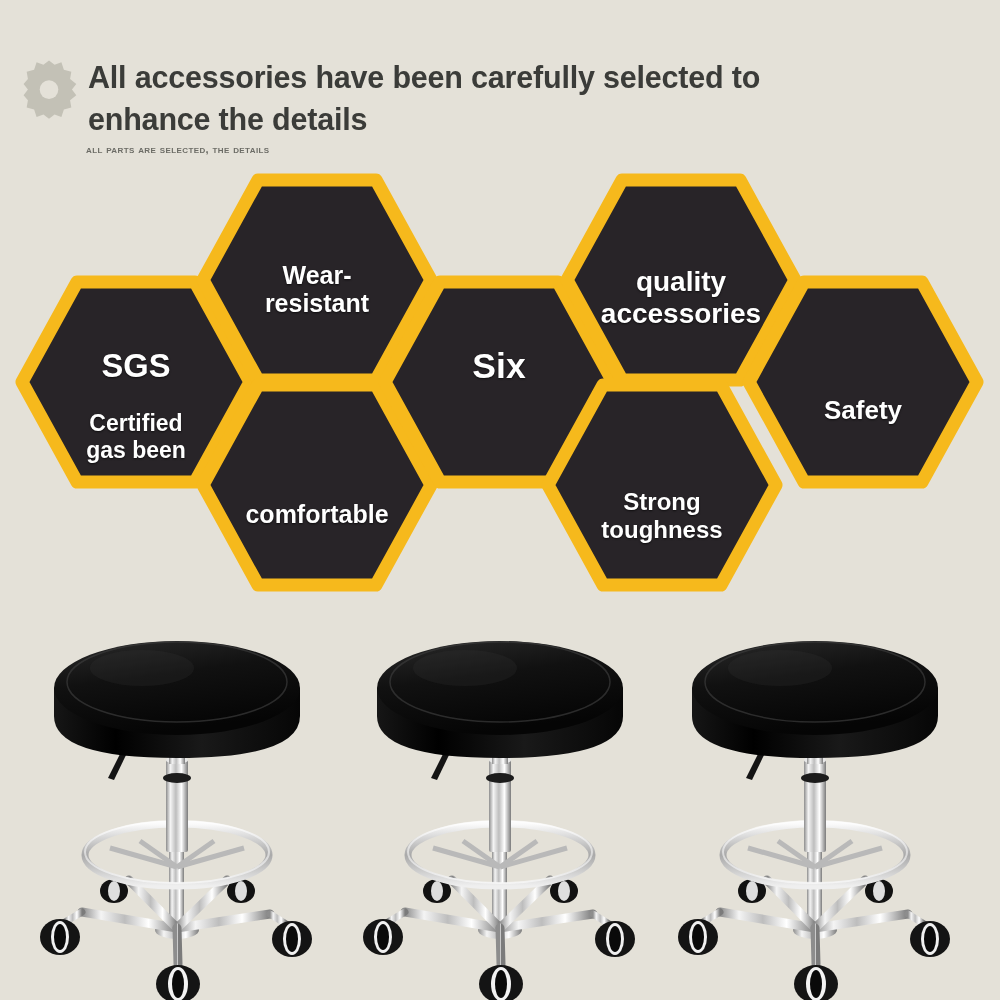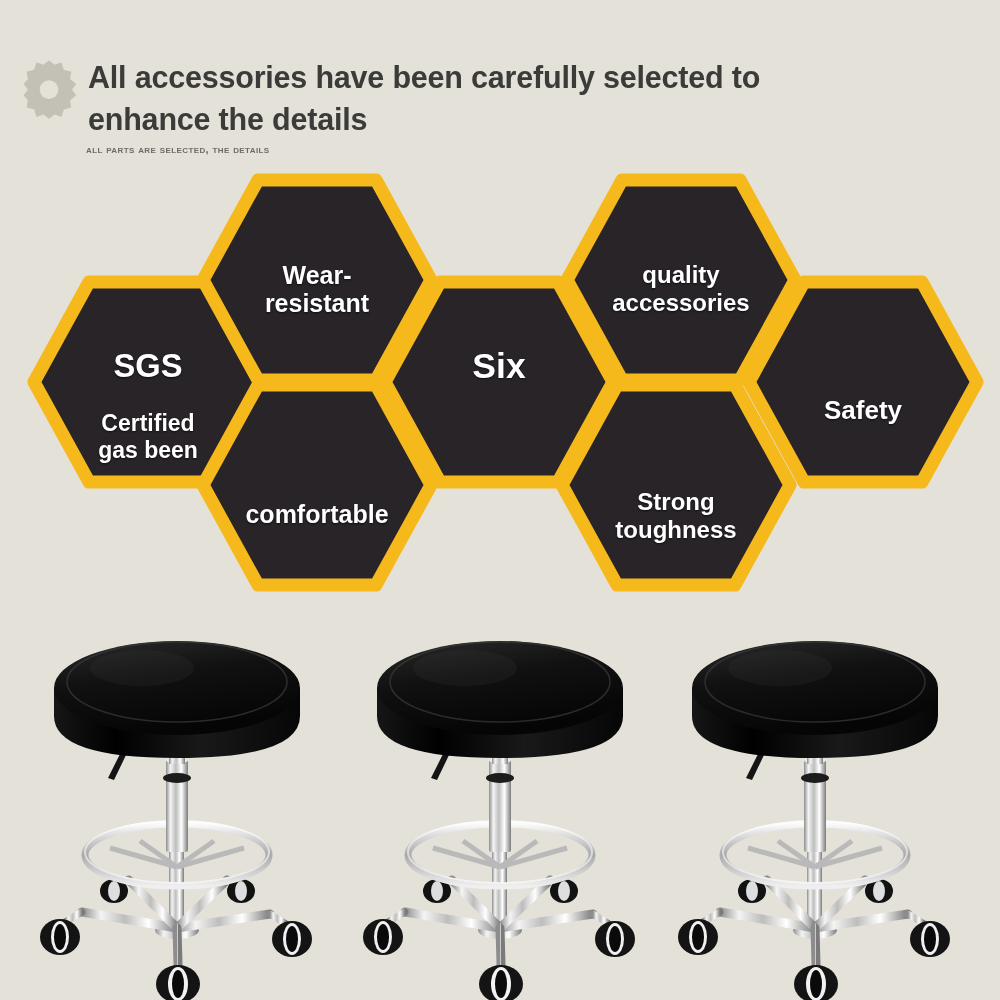--- a/index.html
+++ b/index.html
@@ -126,21 +126,21 @@
     </div>
 
     <div id="headline">All accessories have been carefully selected to
 enhance the details</div>
 
     <div id="subhead">All parts are selected, the details</div>
   </div>
 
   <div id="hex-cluster">
 
-    <div class="hex" style="left:30px; top:110px; width:236px; height:208px;">
+    <div class="hex" style="left:18px; top:110px; width:236px; height:208px;">
       <svg width="236" height="208" viewBox="0 0 236 208">
         <polygon points="59,4 177,4 232,104 177,204 59,204 4,104" fill="#282428" stroke="#f6b91c" stroke-width="13" stroke-linejoin="round"></polygon>
       </svg>
       <div class="hex-label" style="top:44px; font-size:23px;">
         <span class="big">SGS</span>
         <span>Certified
 gas been</span>
       </div>
     </div>
 
@@ -169,27 +169,27 @@
       </svg>
       <div class="hex-label" style="top:40px; font-size:25px;text-align:center;">
         <span class="big">Six</span>
       </div>
     </div>
 
     <div class="hex" style="left:563px; top:8px; width:236px; height:208px;">
       <svg width="236" height="208" viewBox="0 0 236 208">
         <polygon points="59,4 177,4 232,104 177,204 59,204 4,104" fill="#282428" stroke="#f6b91c" stroke-width="13" stroke-linejoin="round"></polygon>
       </svg>
-      <div class="hex-label" style="top:58px; font-size:24px;">
+      <div class="hex-label" style="top:58px; font-size:28px;">
         <span>quality
 accessories</span>
       </div>
     </div>
 
-    <div class="hex" style="left:558px; top:213px; width:236px; height:208px;">
+    <div class="hex" style="left:544px; top:213px; width:236px; height:208px;">
       <svg width="236" height="208" viewBox="0 0 236 208">
         <polygon points="59,4 177,4 232,104 177,204 59,204 4,104" fill="#282428" stroke="#f6b91c" stroke-width="13" stroke-linejoin="round"></polygon>
       </svg>
       <div class="hex-label" style="top:80px; font-size:24px;">
         <span>Strong
 toughness</span>
       </div>
     </div>
 
     <div class="hex" style="left:745px; top:110px; width:236px; height:208px;">

